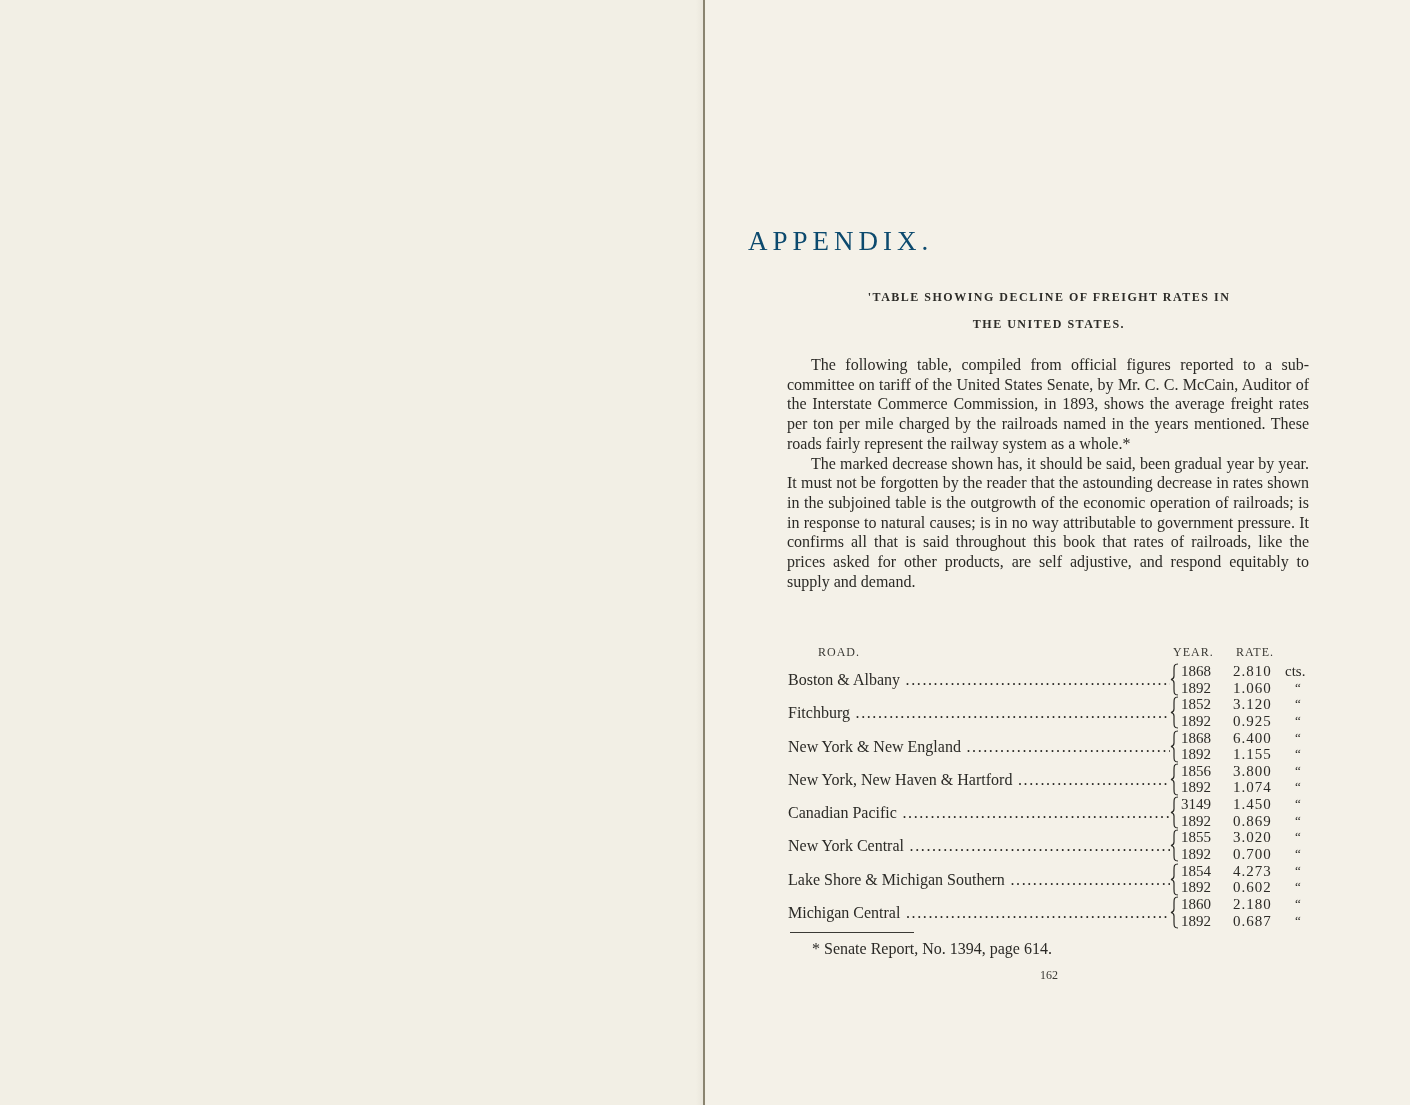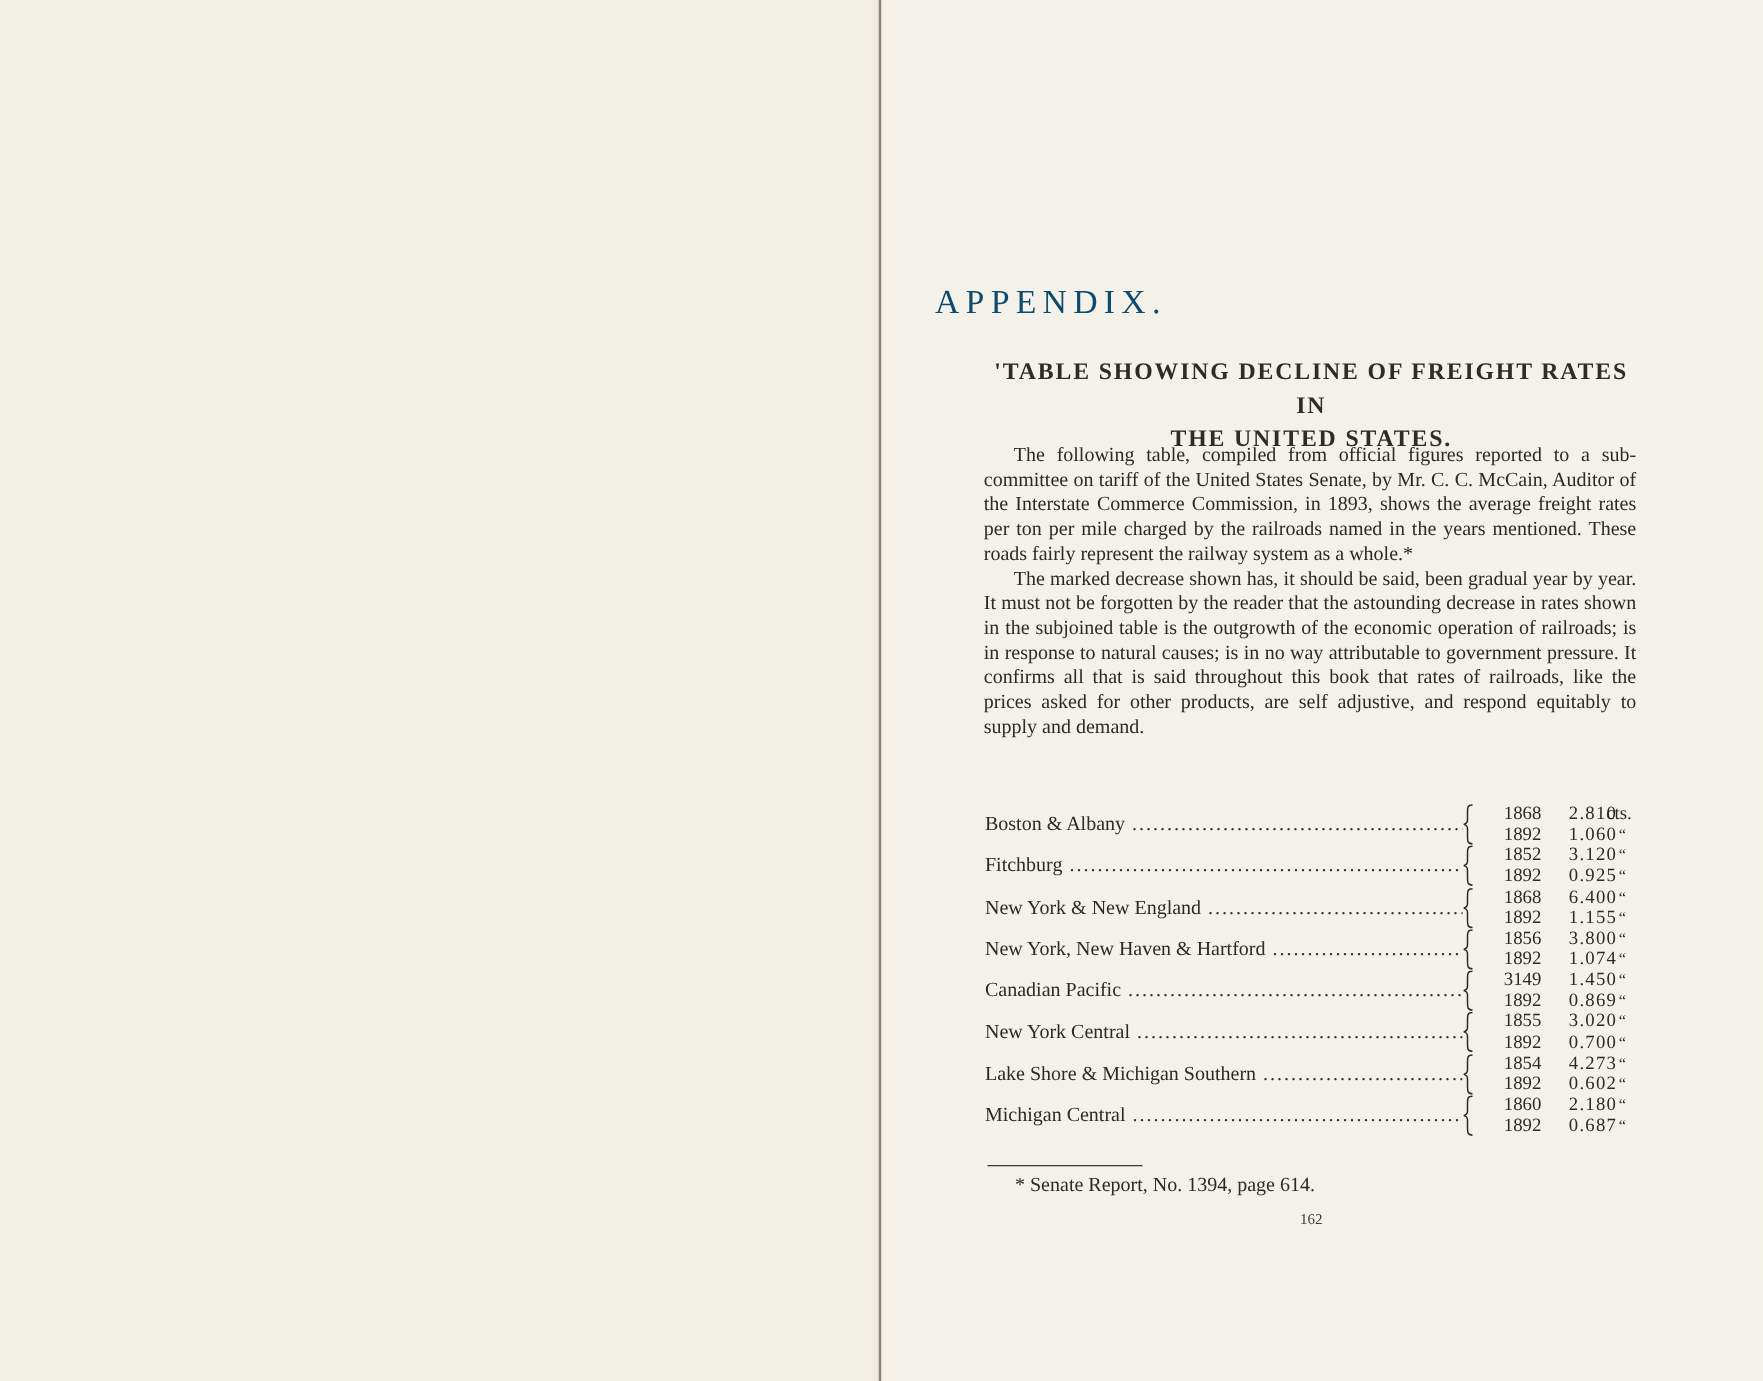--- a/index.html
+++ b/index.html
@@ -45,21 +45,21 @@
       top: 226px;
       font-size: 27px;
       letter-spacing: 5px;
       color: #0c4a6e;
     }
     .subheading {
       position: absolute;
       left: 788px; width: 522px;
       top: 284px;
       text-align: center;
-      font-size: 19px;
+      font-size: 12px;
       font-weight: bold;
       letter-spacing: 1.5px;
       line-height: 27px;
       color: #2d2c28;
     }
     .body-text {
       position: absolute;
       left: 787px; width: 522px;
       top: 355px;
       font-size: 16px;
@@ -129,21 +129,21 @@
     .units {
       position: absolute;
       left: 497px;
       top: 0;
       font-size: 15px;
       line-height: 16.5px;
       width: 40px;
     }
     .units span { display: block; }
     .units .ditto { padding-left: 10px; font-size: 13px; }
-    .years span, .rates span { display: block; margin-left: 22px; }
+    .years span, .rates span { display: block; }
     .footnote-rule {
       position: absolute;
       left: 790px; top: 932px;
       width: 124px; height: 1px;
       background: #3a3934;
     }
     .footnote {
       position: absolute;
       left: 812px; top: 940px;
       font-size: 16px;
@@ -171,20 +171,25 @@
   <div>'TABLE SHOWING DECLINE OF FREIGHT RATES IN</div>
   <div>THE UNITED STATES.</div>
 </div>
 
 <div class="body-text">
   <p>The following table, compiled from official figures reported to a sub-committee on tariff of the United States Senate, by Mr. C. C. McCain, Auditor of the Interstate Commerce Commission, in 1893, shows the average freight rates per ton per mile charged by the railroads named in the years mentioned.  These roads fairly represent the railway system as a whole.*</p>
   <p>The marked decrease shown has, it should be said, been gradual year by year.  It must not be forgotten by the reader that the astounding decrease in rates shown in the subjoined table is the outgrowth of the economic operation of railroads; is in response to natural causes; is in no way attributable to government pressure.  It confirms all that is said throughout this book that rates of railroads, like the prices asked for other products, are self adjustive, and respond equitably to supply and demand.</p>
 </div>
 
 <div class="table">
+  <div class="table-header">
+    <span class="th-road">ROAD.</span>
+    <span class="th-year">YEAR.</span>
+    <span class="th-rate">RATE.</span>
+  </div>
   <div id="table-body">
       <div class="table-row">
         <div class="road-name"><span>Boston &amp; Albany</span><span class="dots"> ................................................................................</span></div>
         <span class="brace"><svg width="10" height="33" viewBox="0 0 10 33">
             <path d="M8 1 C4 1 4 3 4 7 L4 13 C4 15 3 16 1 16.5 C3 17 4 18 4 20 L4 26 C4 30 4 32 8 32" fill="none" stroke="#2b2a26" stroke-width="1.2"></path>
           </svg></span>
         <div class="years">
           <span>1868</span>
           <span>1892</span>
         </div>

